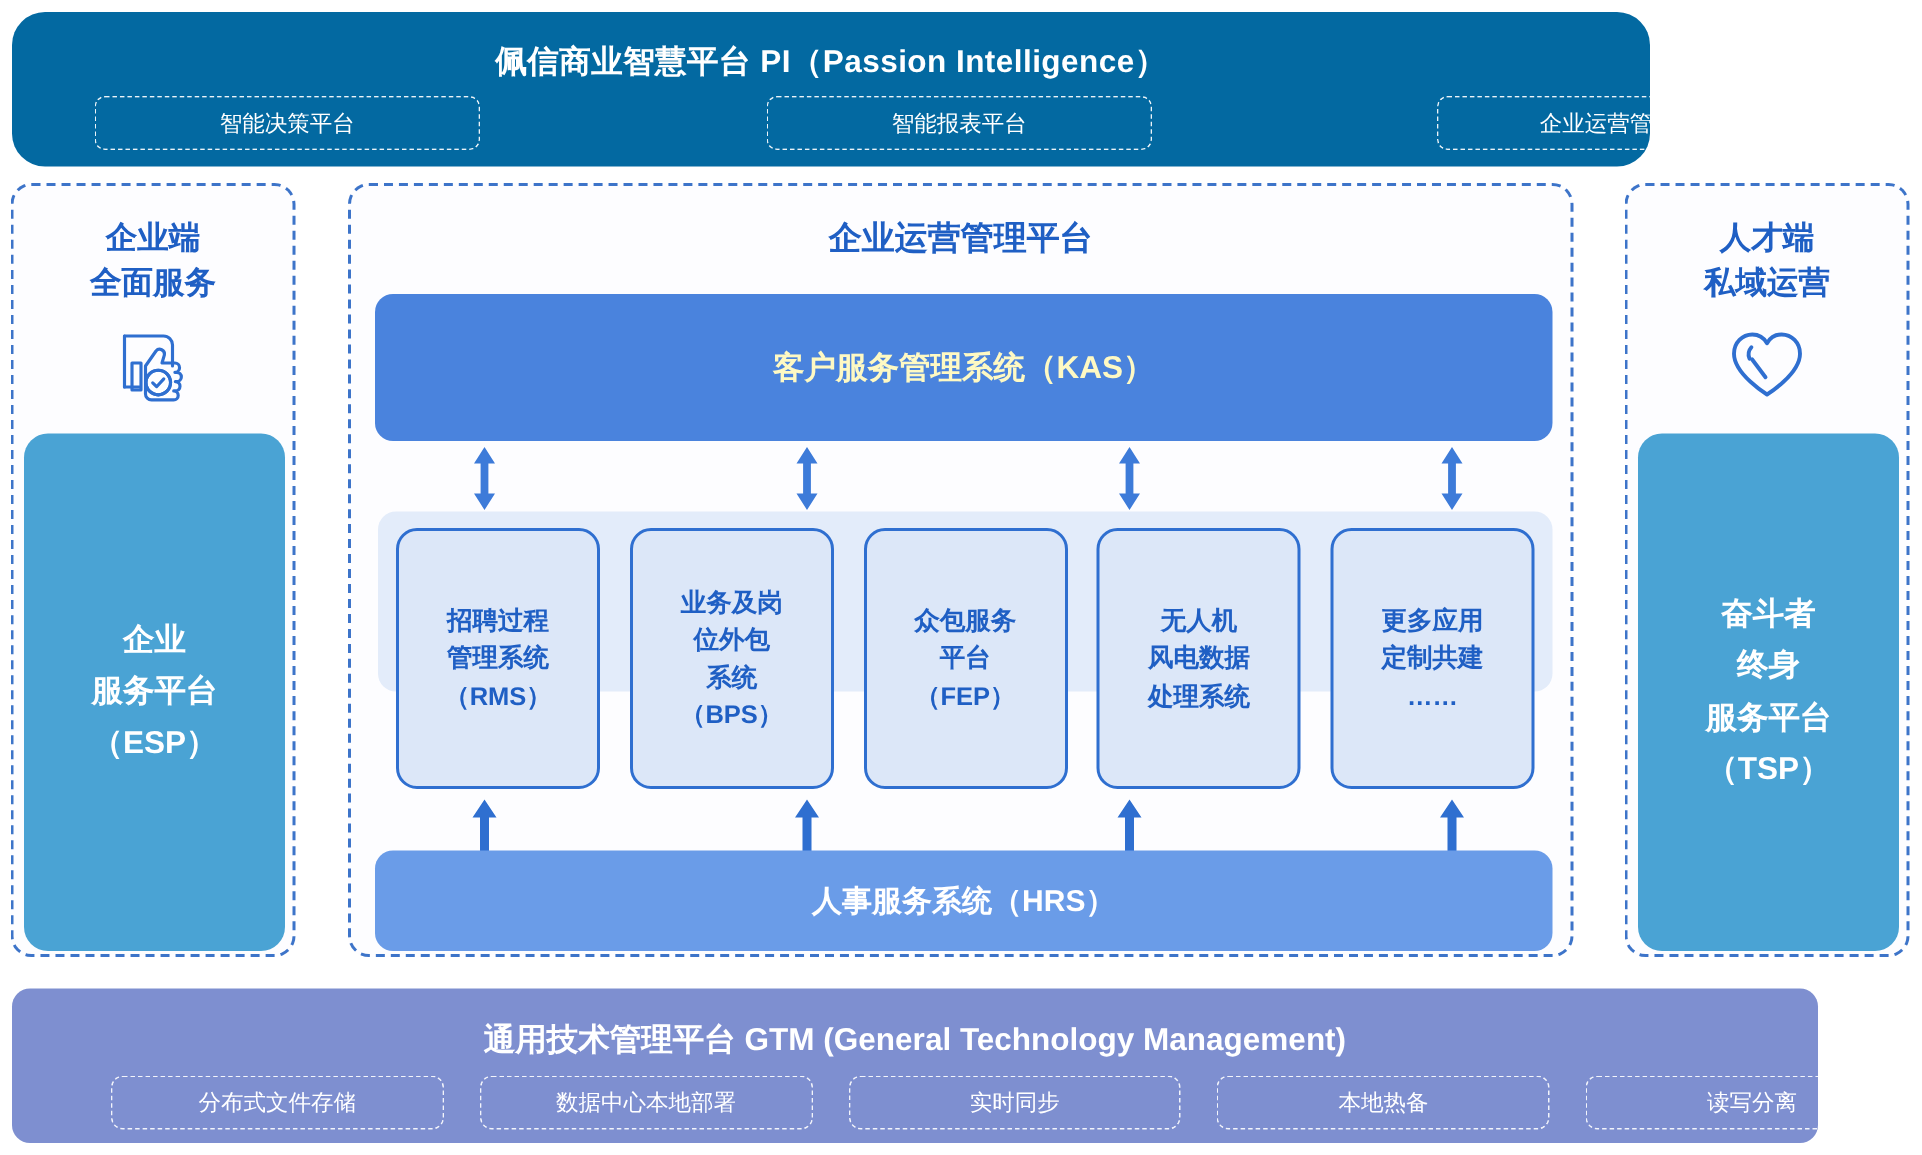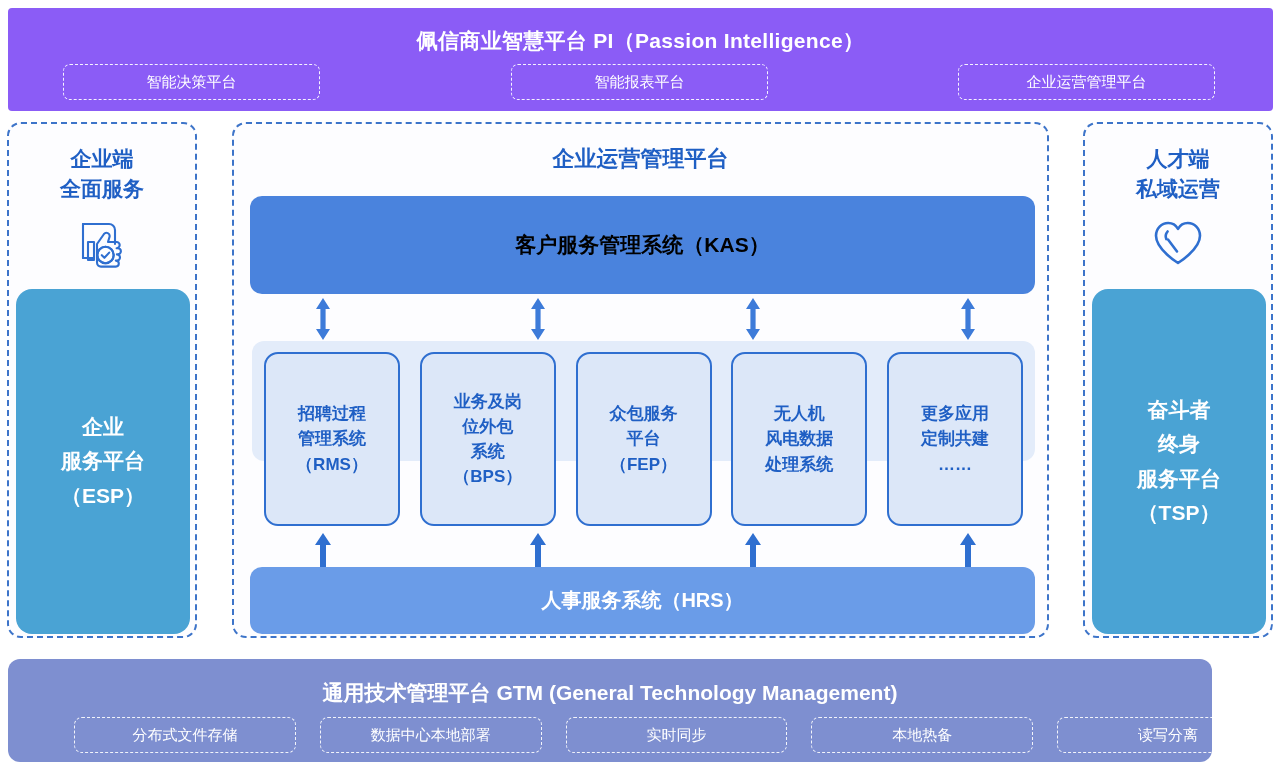--- a/index.html
+++ b/index.html
@@ -18,24 +18,24 @@
     height: 770px;
     background: #ffffff;
     overflow: hidden;
   }
 
   
   .top-band {
     position: absolute;
     left: 8px;
     top: 8px;
-    width: 1265px;
+    width: 1092px;
     height: 103px;
-    background: #8b5cf6;
-    border-radius: 4px;
+    background: #0369a1;
+    border-radius: 22px;
     box-sizing: border-box;
   }
   .top-title {
     position: absolute;
     left: 0;
     top: 19px;
     width: 100%;
     text-align: center;
     color: #ffffff;
     font-size: 21px;
@@ -147,21 +147,21 @@
     top: 72px;
     width: 785px;
     height: 98px;
     background: #4a83dd;
     border-radius: 12px;
     display: flex;
     align-items: center;
     justify-content: center;
   }
   .kas-text {
-    color: #000000;
+    color: #fef9c3;
     font-size: 21px;
     font-weight: bold;
   }
 
   
   .arrows-row {
     position: absolute;
     left: 16px;
     top: 172px;
     width: 785px;

